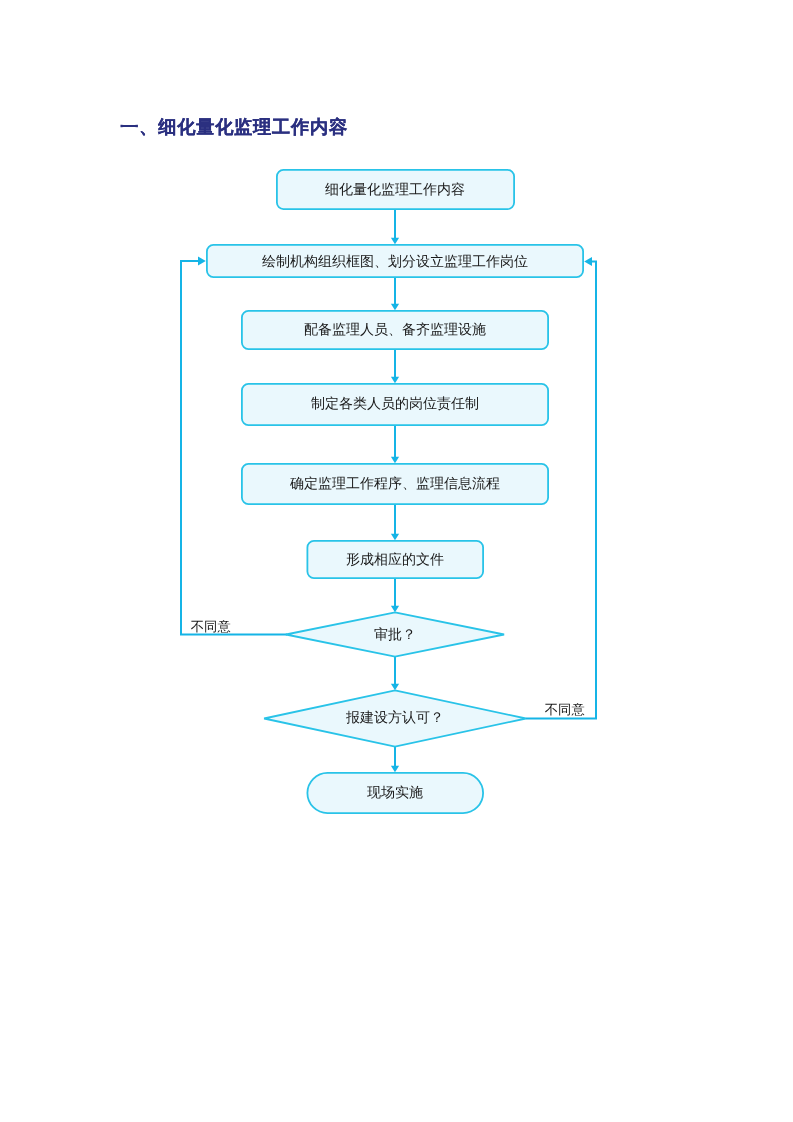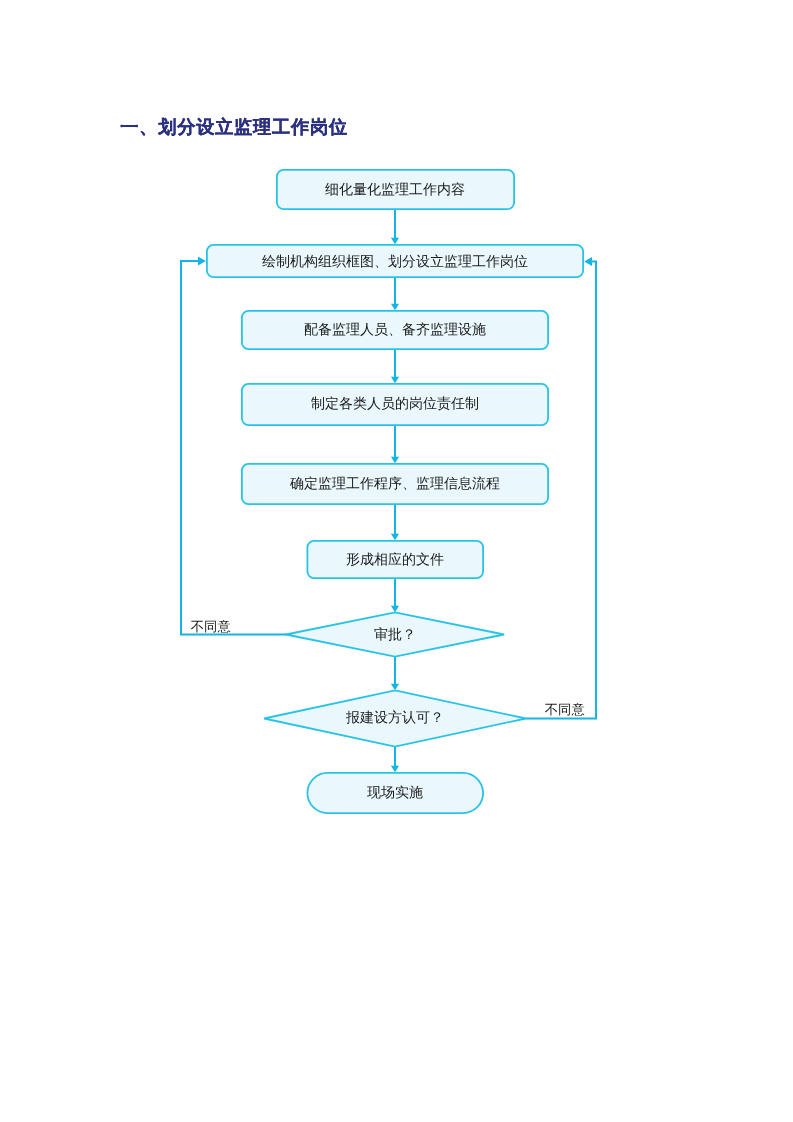--- a/index.html
+++ b/index.html
@@ -13,21 +13,21 @@
   #chart{position:absolute;left:0;top:0;width:793px;height:1122px;}
   .nodetext{filter:opacity(1);font-size:14px;dominant-baseline:middle;text-anchor:middle;
             font-family:"Liberation Serif", serif;}
   .edgelabel{filter:opacity(1);font-size:13.3px;dominant-baseline:middle;text-anchor:start;
              font-family:"Liberation Serif", serif;}
 </style>
 </head>
 <body>
 
 <div id="page" style="background-color: rgb(255, 255, 255);">
-  <div id="title" style="color: rgb(43, 48, 128);">一、划分设立监理工作岗位</div>
+  <div id="title" style="color: rgb(43, 48, 128);">一、细化量化监理工作内容</div>
   <svg id="chart" viewBox="0 0 793 1122">
 
     <g id="connectors" fill="none" stroke="#15b4e6" stroke-width="2">
       <path d="M395 209 L395 240"></path>
       <path d="M395 277 L395 306"></path>
       <path d="M395 349 L395 379"></path>
       <path d="M395 425 L395 459"></path>
       <path d="M395 504 L395 536"></path>
       <path d="M395 578 L395 608"></path>
       <path d="M395 656 L395 686"></path>

